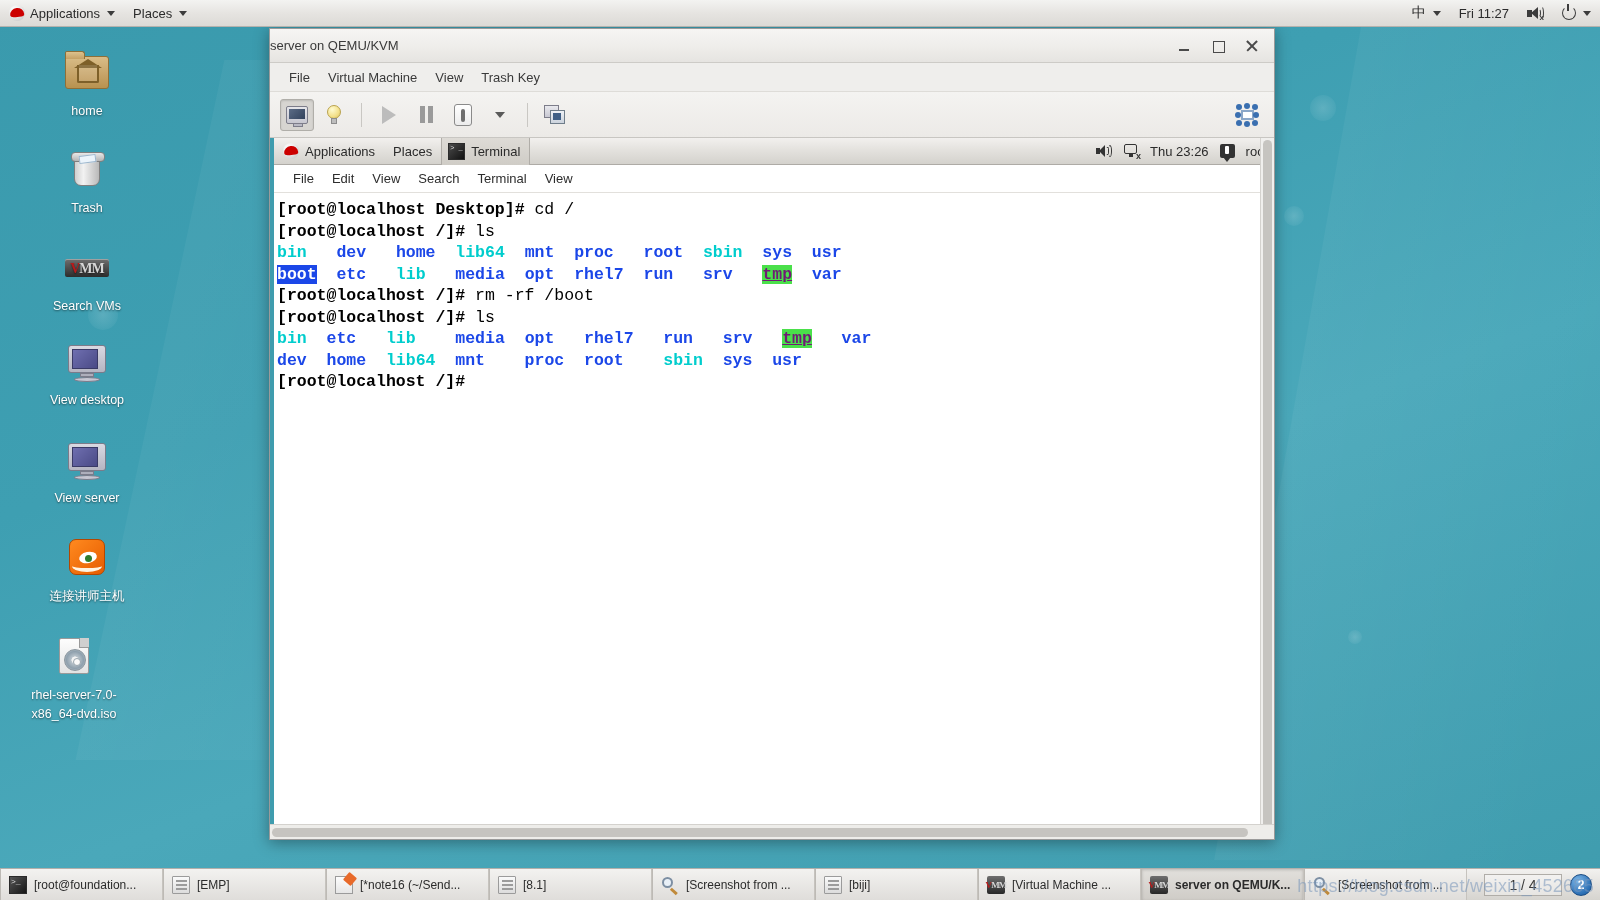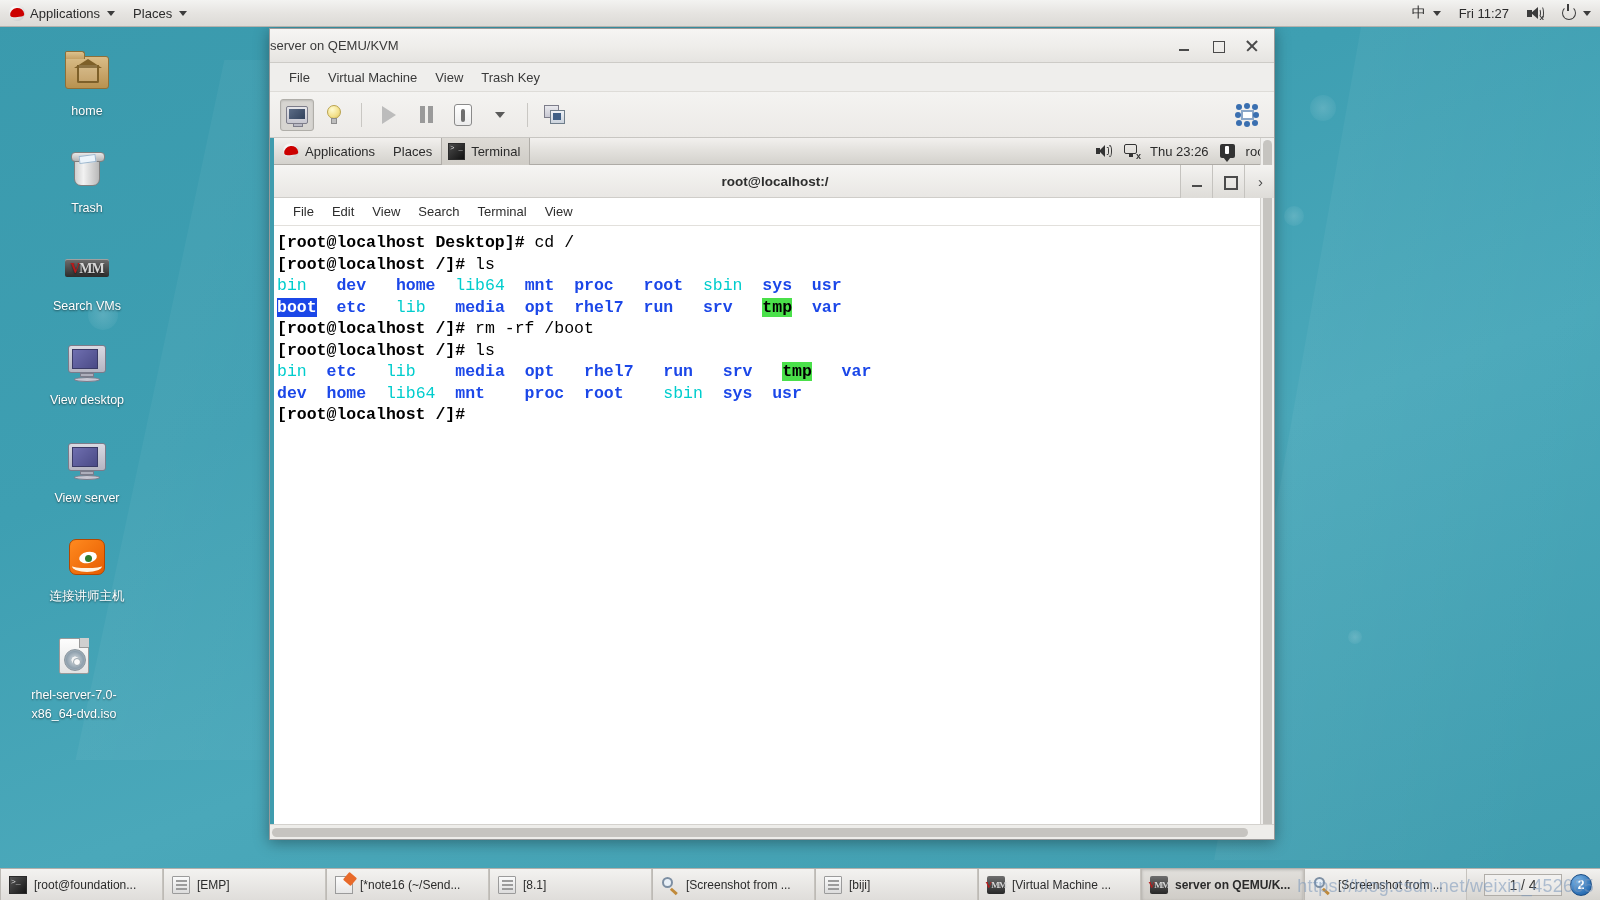--- a/index.html
+++ b/index.html
@@ -326,23 +326,23 @@
     font-family:"Liberation Mono","DejaVu Sans Mono",monospace;
     font-size:16.5px;
     line-height:21.5px;
     white-space:pre;
     overflow:hidden;
     color:#000000;
   }
   #term-body .ln{ height:21.5px; }
   .c-prompt{color:#000000;font-weight:bold;}
   .c-dir{color:#1b47e8;font-weight:bold;}
-  .c-link{color:#00cdcd;font-weight:normal;}
+  .c-link{color:#00cdcd;font-weight:bold;}
   .c-sel{background:#1b47e8;color:#ffffff;font-weight:bold;}
-  .c-tmp{background:#4ae04a;color:#000000;font-weight:bold;}
+  .c-tmp{background:#4ae04a;color:#701a75;font-weight:bold;text-decoration:underline;}
 
   
   #vp-vscroll{
     position:absolute;right:0;top:0;width:14px;bottom:0;
     background:#f0efed;border-left:1px solid #d4d2ce;
   }
   #vp-vscroll .thumb{position:absolute;left:2px;right:2px;top:2px;height:690px;background:#c6c4c0;border-radius:5px;}
   #vm-hscroll{
     flex:0 0 15px;height:15px;background:#eeedea;border-top:1px solid #d4d2ce;position:relative;
   }
@@ -621,28 +621,20 @@
           </span>
         <span>Thu 23:26</span>
         <span class="guser">
             <span class="i"></span>
           </span>
         <span>root</span>
       </div>
     </div>
 
     <div id="term-window">
-      <div id="term-titlebar">
-        <div id="term-title">root@localhost:/</div>
-        <div class="term-wbtns">
-          <div class="twb twb-min"></div>
-          <div class="twb twb-max"></div>
-          <div class="twb twb-more">›</div>
-        </div>
-      </div>
       <div id="term-menubar">
         <div class="tm">File</div>
         <div class="tm">Edit</div>
         <div class="tm">View</div>
         <div class="tm">Search</div>
         <div class="tm">Terminal</div>
         <div class="tm">View</div>
       </div>
       <div id="term-body"><div class="ln"><span class="c-prompt">[root@localhost Desktop]# </span><span>cd /</span></div><div class="ln"><span class="c-prompt">[root@localhost /]# </span><span>ls</span></div><div class="ln"><span class="c-link">bin</span><span>   </span><span class="c-dir">dev</span><span>   </span><span class="c-dir">home</span><span>  </span><span class="c-link">lib64</span><span>  </span><span class="c-dir">mnt</span><span>  </span><span class="c-dir">proc</span><span>   </span><span class="c-dir">root</span><span>  </span><span class="c-link">sbin</span><span>  </span><span class="c-dir">sys</span><span>  </span><span class="c-dir">usr</span></div><div class="ln"><span class="c-sel">boot</span><span>  </span><span class="c-dir">etc</span><span>   </span><span class="c-link">lib</span><span>   </span><span class="c-dir">media</span><span>  </span><span class="c-dir">opt</span><span>  </span><span class="c-dir">rhel7</span><span>  </span><span class="c-dir">run</span><span>   </span><span class="c-dir">srv</span><span>   </span><span class="c-tmp">tmp</span><span>  </span><span class="c-dir">var</span></div><div class="ln"><span class="c-prompt">[root@localhost /]# </span><span>rm -rf /boot</span></div><div class="ln"><span class="c-prompt">[root@localhost /]# </span><span>ls</span></div><div class="ln"><span class="c-link">bin</span><span>  </span><span class="c-dir">etc</span><span>   </span><span class="c-link">lib</span><span>    </span><span class="c-dir">media</span><span>  </span><span class="c-dir">opt</span><span>   </span><span class="c-dir">rhel7</span><span>   </span><span class="c-dir">run</span><span>   </span><span class="c-dir">srv</span><span>   </span><span class="c-tmp">tmp</span><span>   </span><span class="c-dir">var</span></div><div class="ln"><span class="c-dir">dev</span><span>  </span><span class="c-dir">home</span><span>  </span><span class="c-link">lib64</span><span>  </span><span class="c-dir">mnt</span><span>    </span><span class="c-dir">proc</span><span>  </span><span class="c-dir">root</span><span>    </span><span class="c-link">sbin</span><span>  </span><span class="c-dir">sys</span><span>  </span><span class="c-dir">usr</span></div><div class="ln"><span class="c-prompt">[root@localhost /]#</span></div></div>
     </div>

